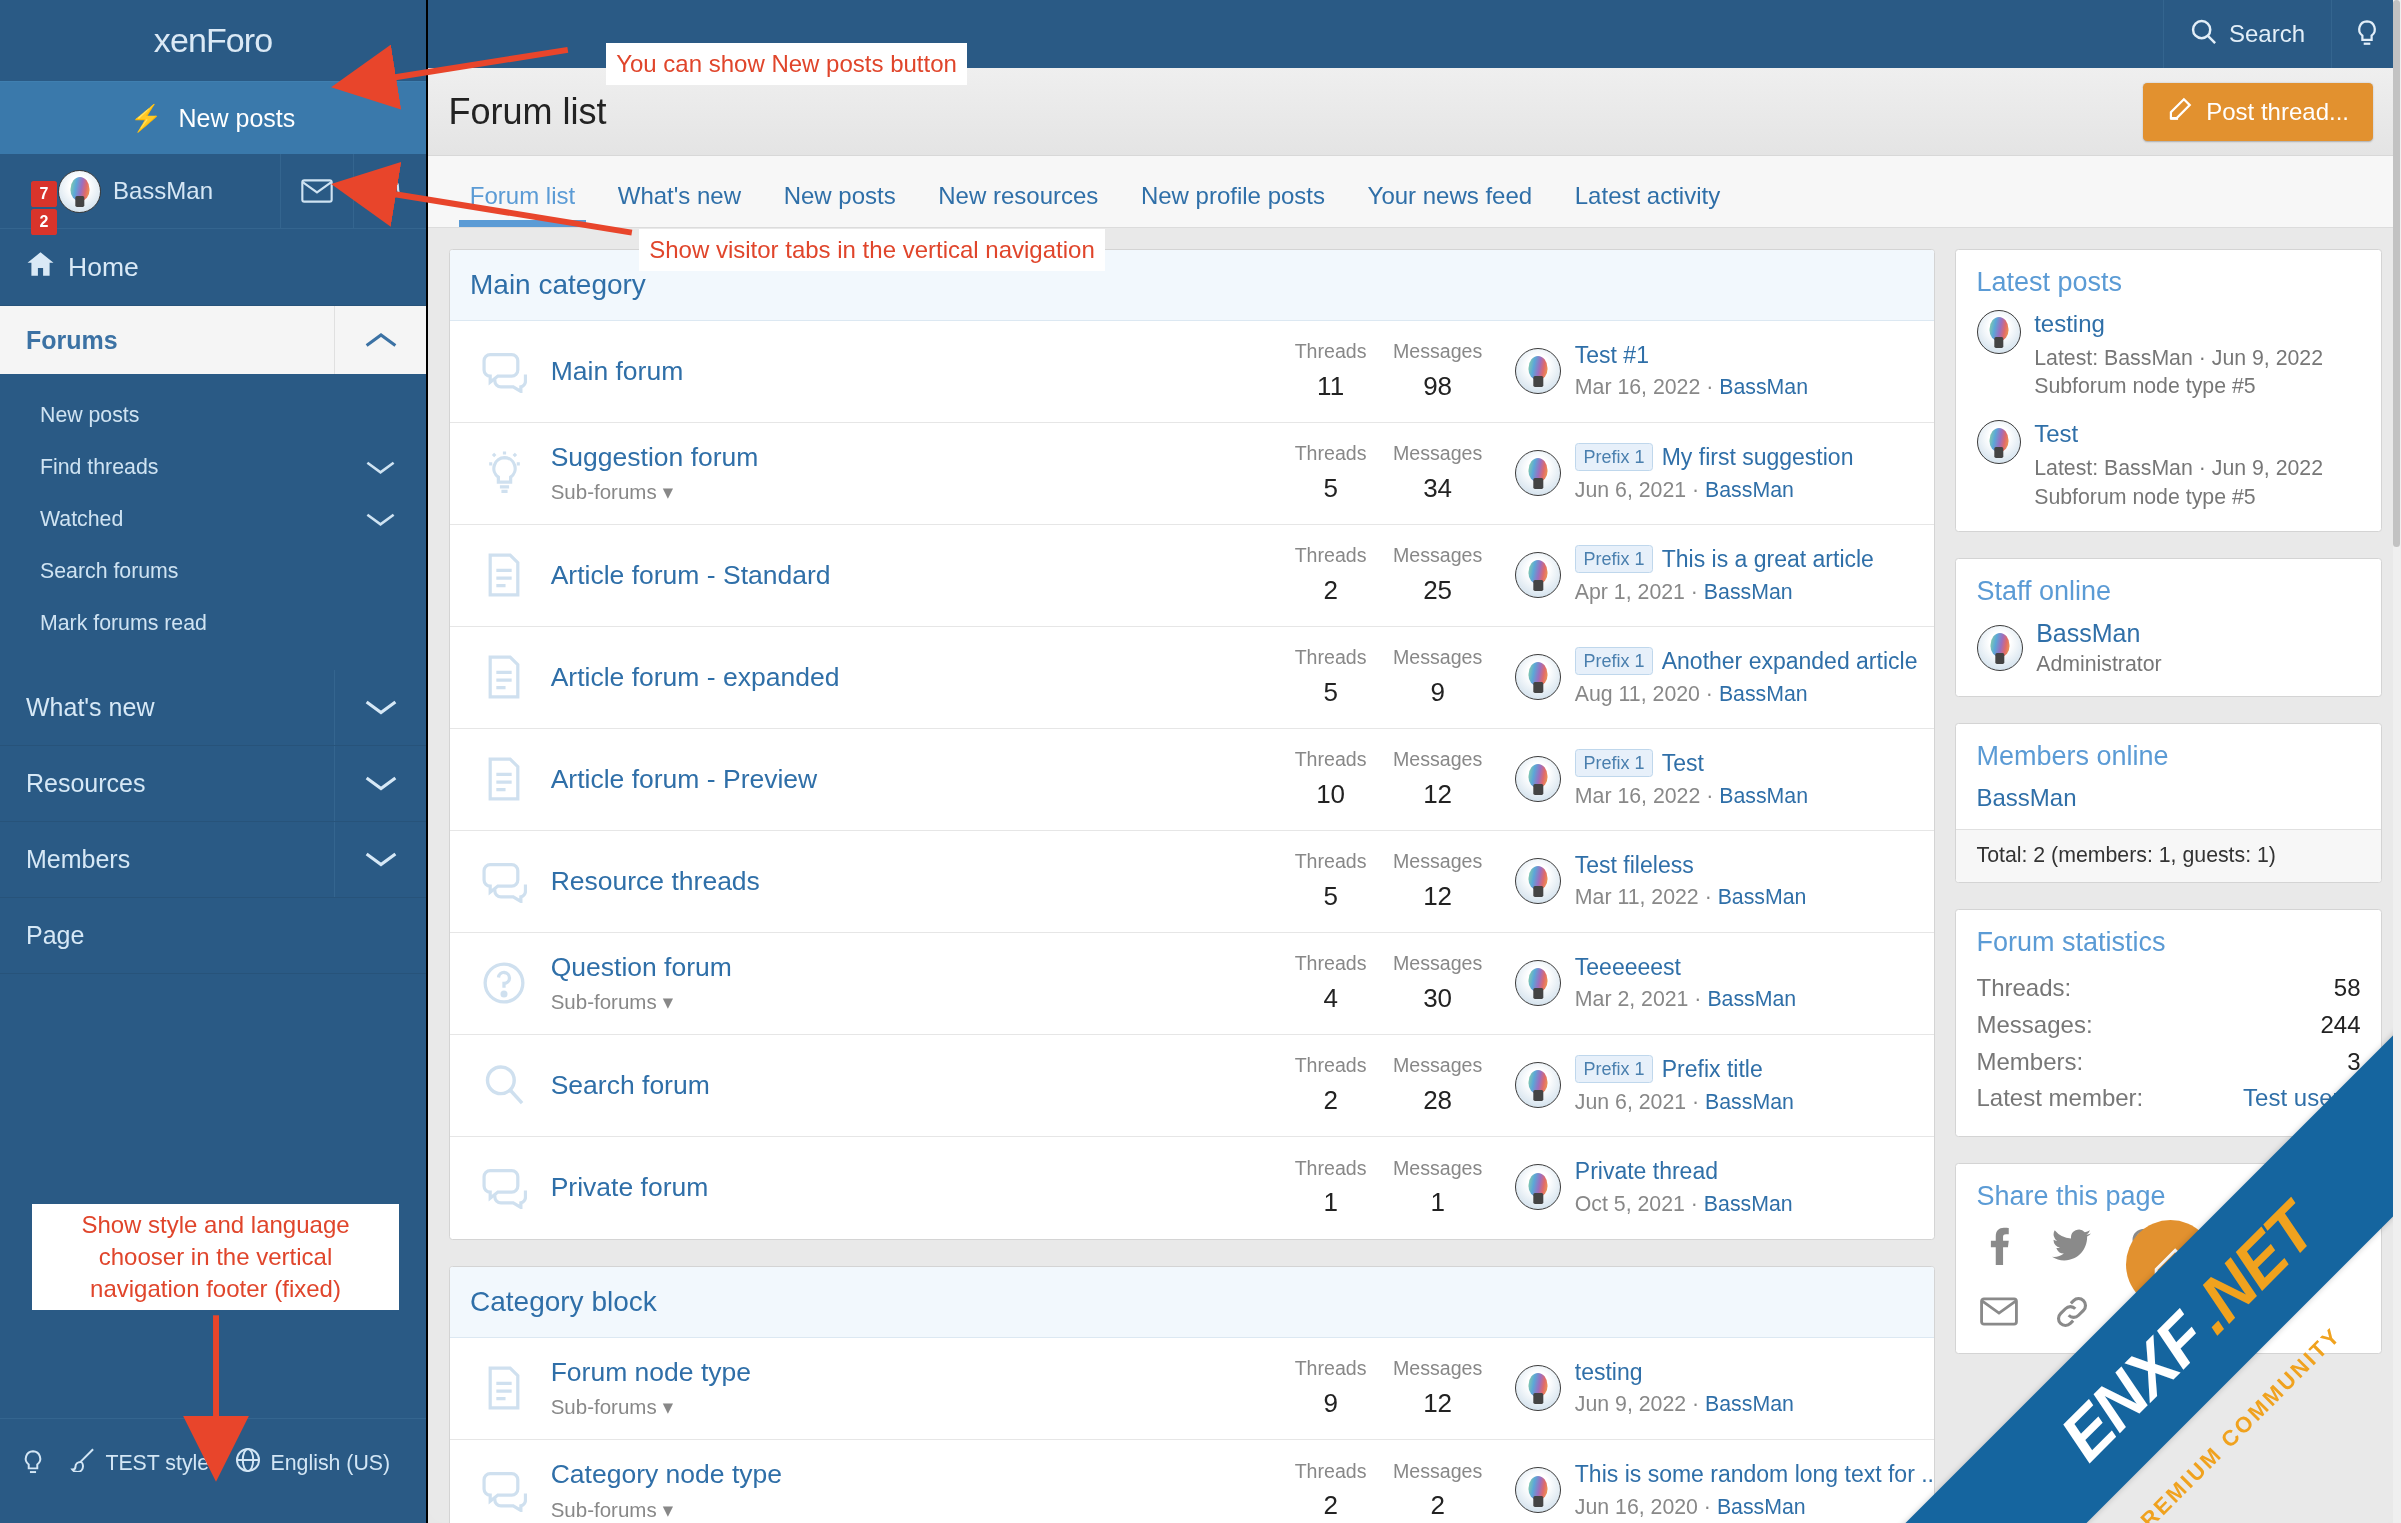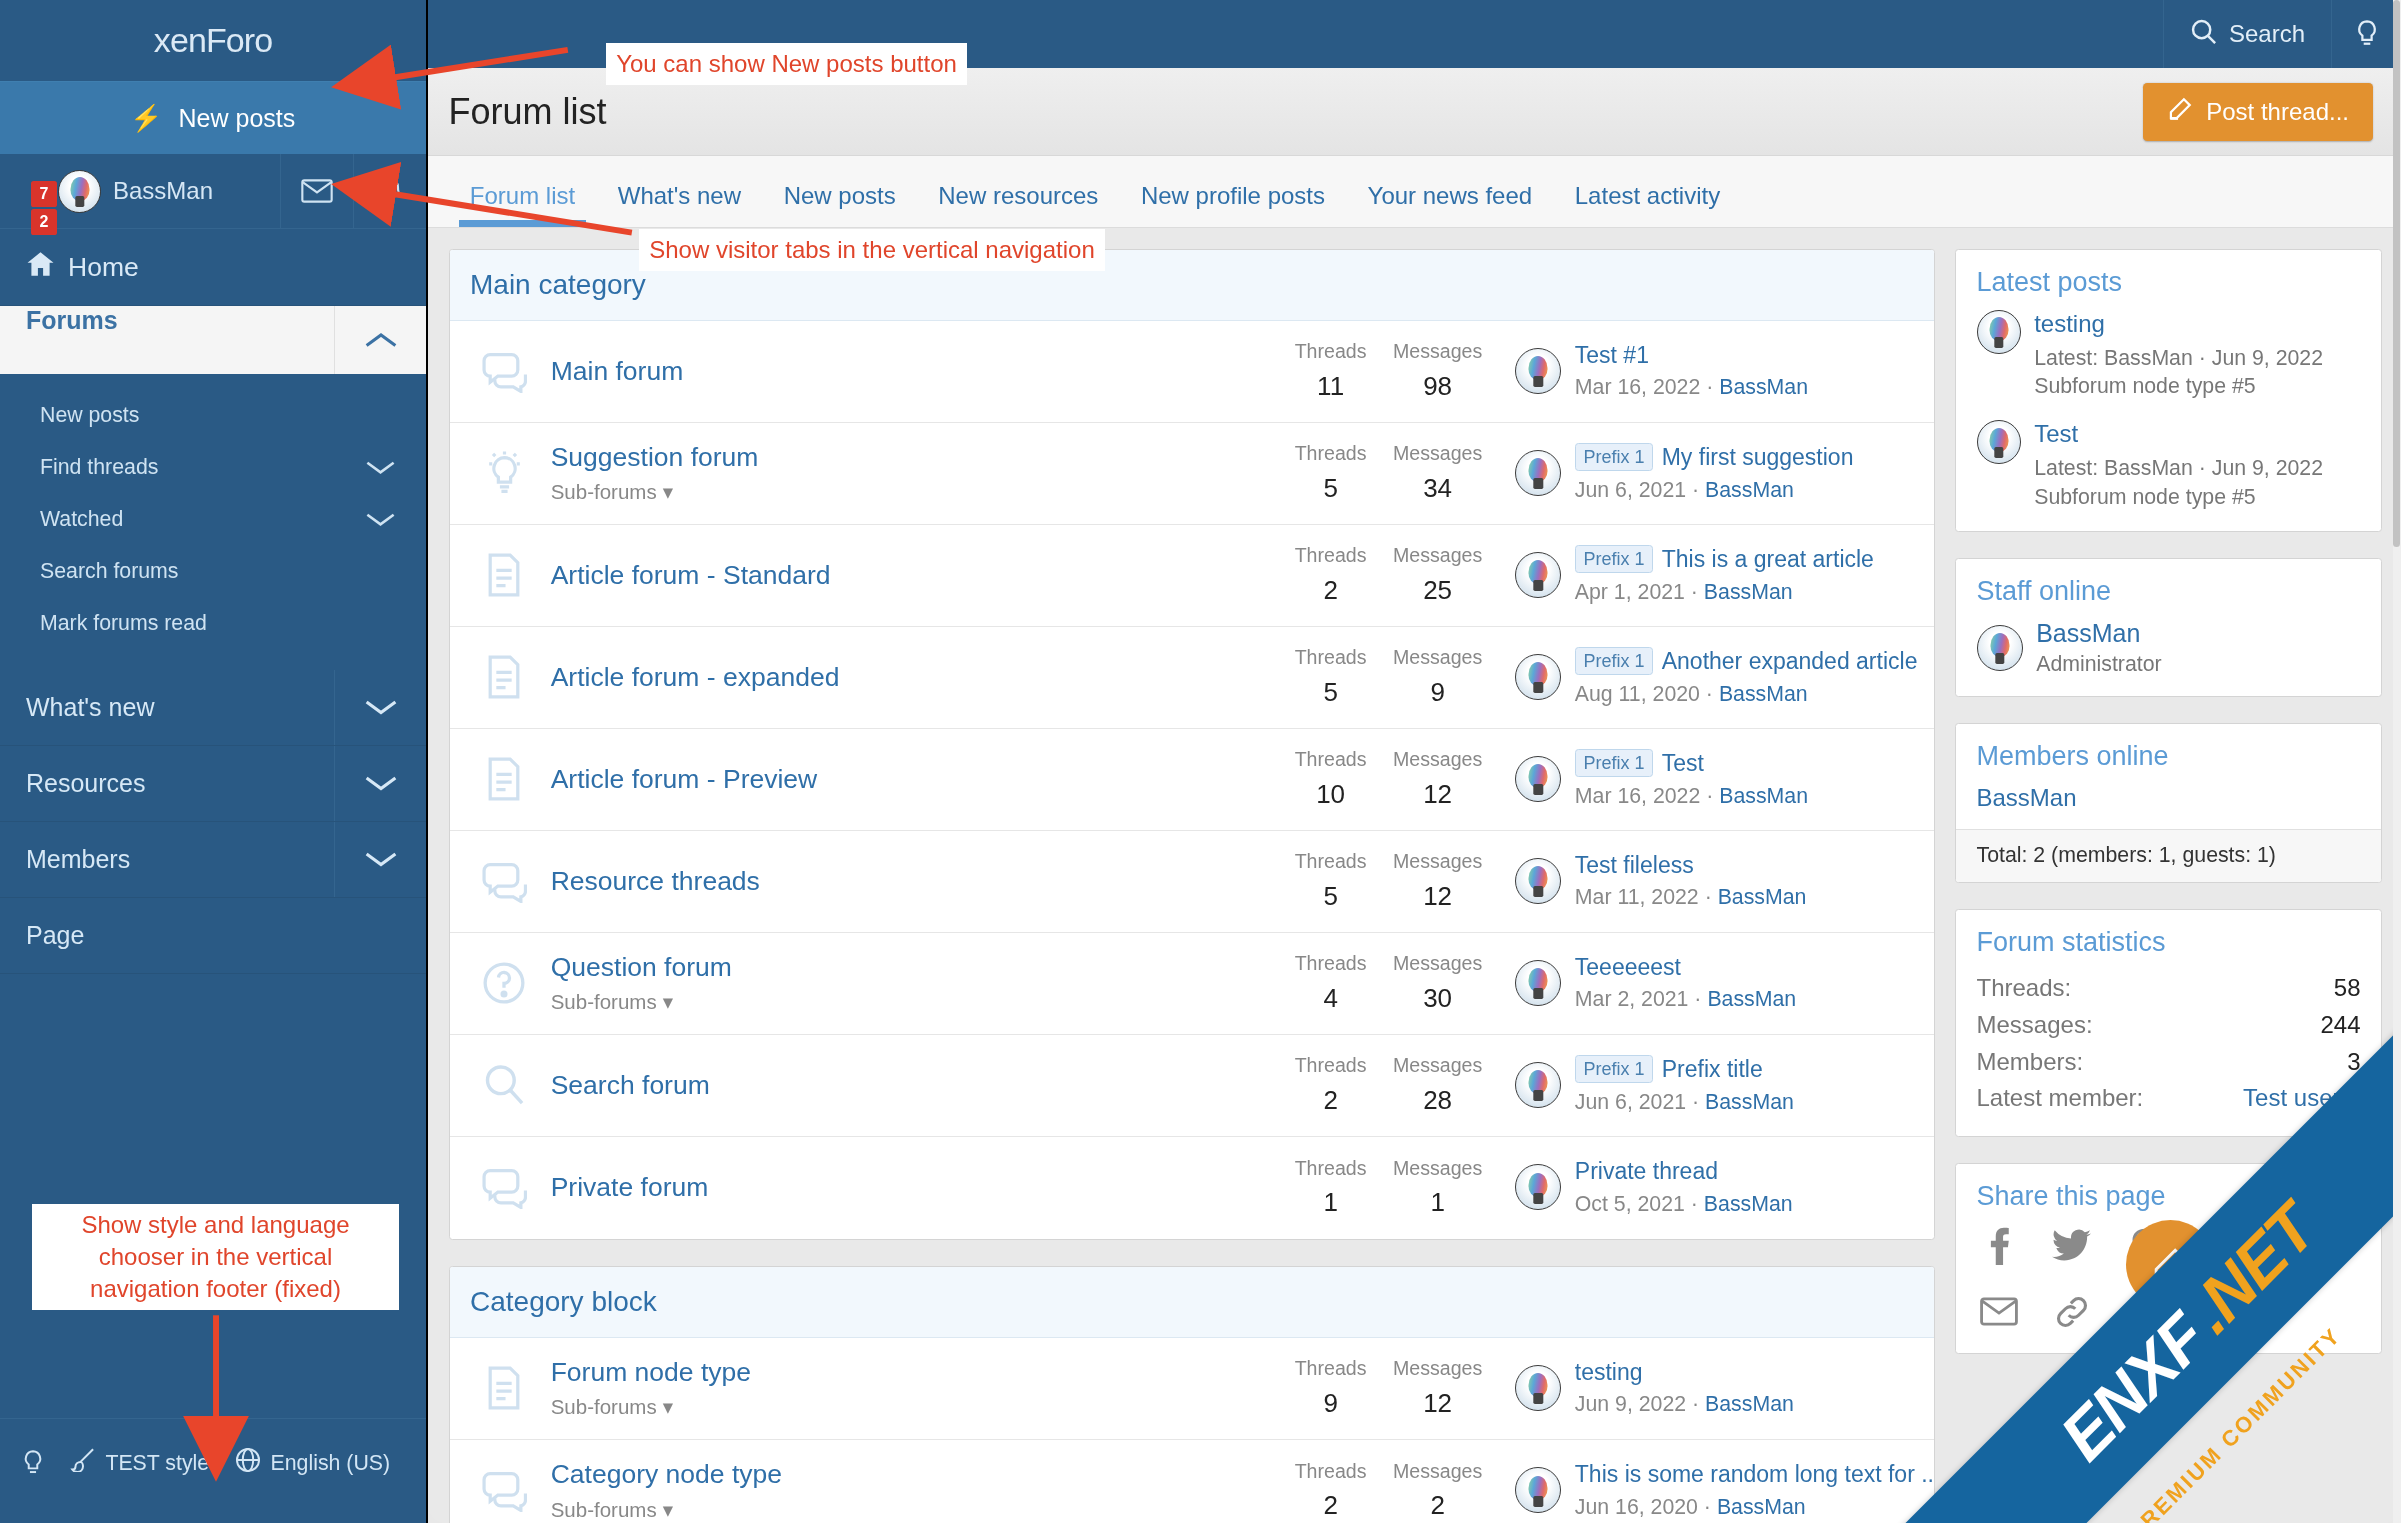--- a/index.html
+++ b/index.html
@@ -54,21 +54,21 @@
   .visitor-icon{
     width:73px; height:75px; display:flex;align-items:center;justify-content:center;
     border-left:0.9px solid #34658f; color:#cfe3f2;
   }
   .nav-home{
     height:77px;display:flex;align-items:center;gap:13px;padding-left:26px;
     font-size:26.5px;color:#d9e9f6;border-bottom:0.9px solid #1f4straight;
     border-bottom:0.9px solid #27537a;
   }
   .nav-section-header{
-    height:68px;background:#f5f5f5;display:flex;
+    height:68px;background:#f5f5f5;display:flex;align-items:center;
     padding:0 0 0 26px; font-size:25px; color:#3c72a4; font-weight:bold;
     justify-content:space-between;
   }
   .nav-section-header .chev{
     width:92px;height:68px;display:flex;align-items:center;justify-content:center;
     border-left:0.9px solid #e0e0e0; color:#3c72a4;
   }
   .nav-row{
     height:76px;display:flex;align-items:center;justify-content:space-between;
     padding-left:26px; font-size:25px;color:#d6e8f6;

